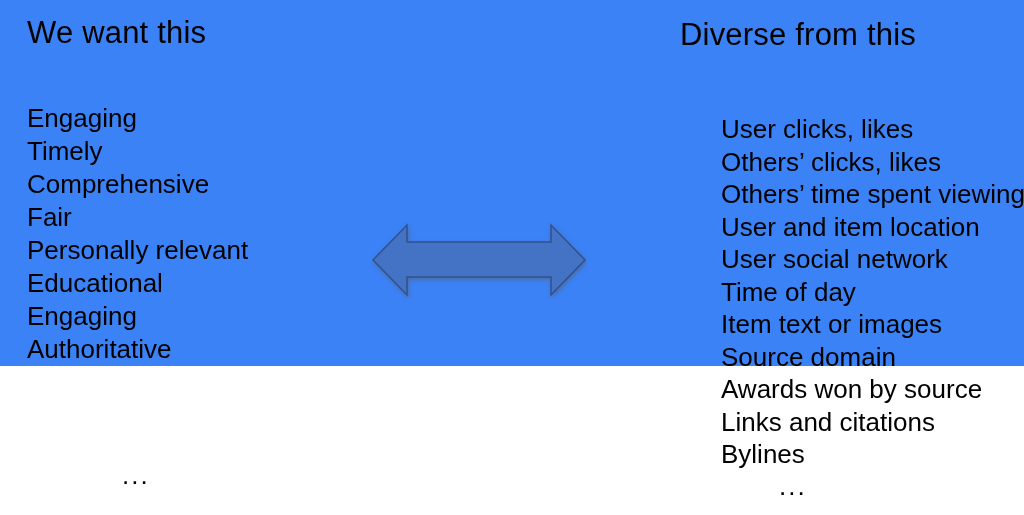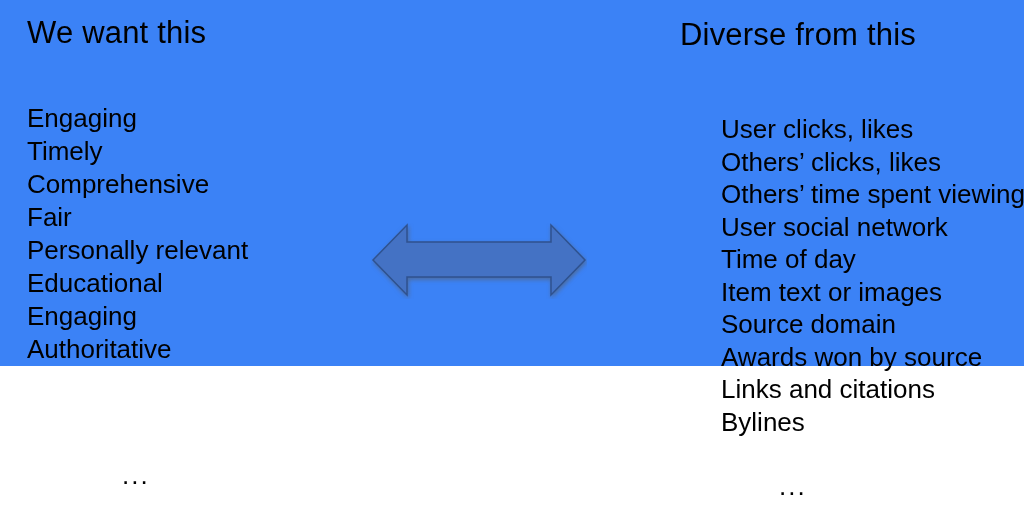--- a/index.html
+++ b/index.html
@@ -73,20 +73,21 @@
       <div class="line">Personally relevant</div>
       <div class="line">Educational</div>
       <div class="line">Engaging</div>
       <div class="line">Authoritative</div>
     </div>
 
   <div class="list right-list">
       <div class="line">User clicks, likes</div>
       <div class="line">Others’ clicks, likes</div>
       <div class="line">Others’ time spent viewing</div>
+      <div class="line">User and item location</div>
       <div class="line">User social network</div>
       <div class="line">Time of day</div>
       <div class="line">Item text or images</div>
       <div class="line">Source domain</div>
       <div class="line">Awards won by source</div>
       <div class="line">Links and citations</div>
       <div class="line">Bylines</div>
     </div>
 
   <div class="ellipsis left-ellipsis">...</div>

